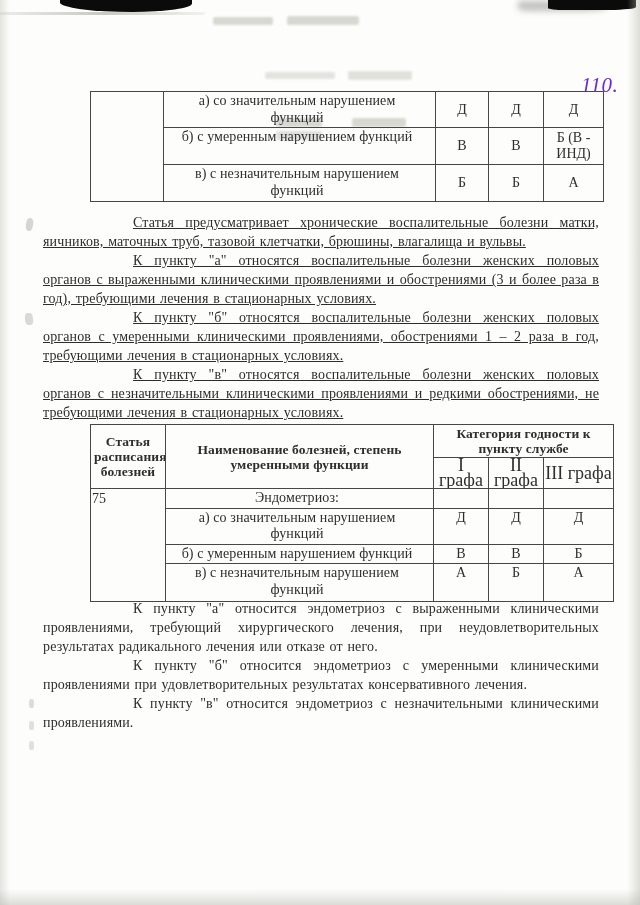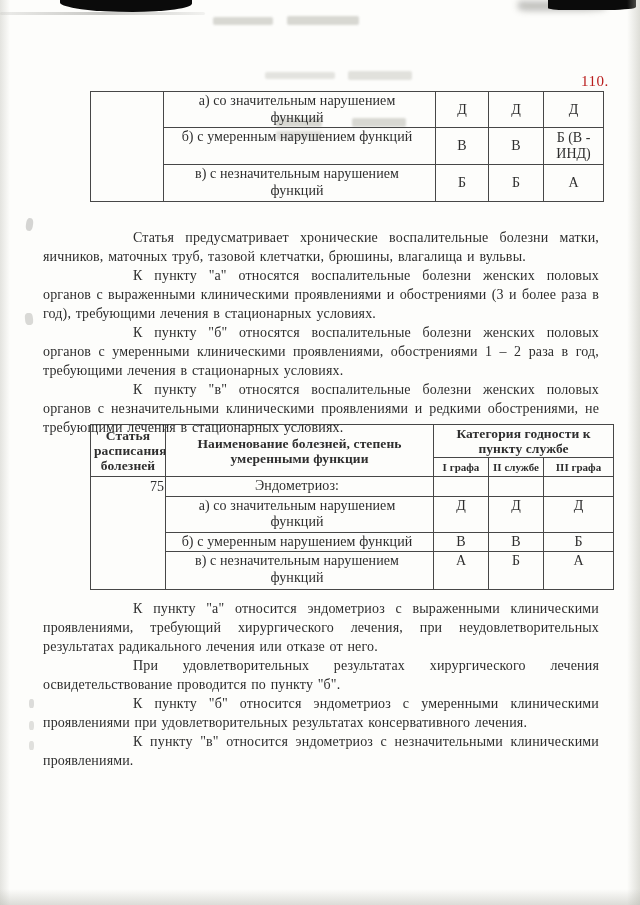--- a/index.html
+++ b/index.html
@@ -28,40 +28,40 @@
   .s1{left:26px;top:218px;width:7px;height:13px;transform:rotate(8deg);opacity:.55;}
   .s2{left:25px;top:313px;width:8px;height:12px;transform:rotate(-6deg);opacity:.5;}
   .s3{left:29px;top:699px;width:5px;height:9px;opacity:.45;}
   .s4{left:29px;top:721px;width:5px;height:9px;opacity:.4;}
   .s5{left:29px;top:741px;width:5px;height:9px;opacity:.4;}
   .shade{position:absolute;pointer-events:none;}
   .shade-left{left:0;top:0;width:10px;height:905px;background:linear-gradient(to right,rgba(180,180,172,.35),rgba(180,180,172,0));}
   .shade-right{right:0;top:0;width:13px;height:905px;background:linear-gradient(to left,rgba(190,190,180,.5),rgba(190,190,180,0));}
   .shade-bottom{left:0;bottom:0;width:640px;height:16px;background:linear-gradient(to top,rgba(180,180,172,.45),rgba(180,180,172,0));}
   
-  .page-number{position:absolute;left:581px;top:73px;font-size:15px;letter-spacing:.5px;color:#b91c1c;}
+  .page-number{position:absolute;left:581px;top:73px;font-size:21px;letter-spacing:.5px;color:#6d28d9;font-style:italic;}
   
   table.tbl{position:absolute;border-collapse:collapse;table-layout:fixed;font-size:14px;color:#2e2e2e;}
   table.tbl td,table.tbl th{border:1px solid #474747;box-sizing:border-box;overflow:hidden;}
   .t1{left:90px;top:91px;width:513px;}
   .t2{left:90px;top:424px;width:523px;border-radius:8px;}
   td.name{vertical-align:top;text-align:center;padding:1px 14px 1px 9px;line-height:16.5px;letter-spacing:.1px;}
   .t1 td.grade{vertical-align:middle;text-align:center;line-height:16px;padding:0 2px;}
   .t2 td.grade{vertical-align:top;text-align:center;line-height:16px;padding-top:1px;}
   td.emptycol{background:transparent;}
   .t2 th.h{font-weight:bold;font-size:13.5px;text-align:center;vertical-align:middle;line-height:15px;padding:1px 3px;letter-spacing:.1px;}
-  .t2 td.sub{text-align:center;vertical-align:middle;font-size:11px;line-height:15px;padding:0 1px;font-weight:bold;}
-  .t2 td.artnum{vertical-align:top;text-align:right;padding-top:2px;font-size:14px;}
+  .t2 td.sub{text-align:center;vertical-align:middle;font-size:18px;line-height:15px;padding:0 1px;}
+  .t2 td.artnum{vertical-align:top;text-align:left;padding-top:2px;font-size:14px;}
   tr.rA{height:35px;} tr.rB{height:37px;} tr.rC{height:37px;}
   tr.rh1{height:29px;} tr.rh2{height:19px;}
   tr.rd0{height:17px;} tr.rd1{height:34px;} tr.rd2{height:18px;} tr.rd3{height:38px;}
   
   .body-text{position:absolute;left:43px;width:556px;font-size:14px;line-height:19px;text-align:justify;letter-spacing:.15px;word-spacing:1px;color:#2d2d2d;}
   .body-text p{margin:0;text-indent:90px;}
-  .tb1{top:228px;}
+  .tb1{top:213px;text-decoration:underline;}
   .tb2{top:599px;}
 </style>
 </head>
 <body>
 
 <div class="page">
 
   <div class="mark mark-tl"></div>
   <div class="mark mark-tr"></div>
   <div class="streak"></div>
@@ -127,21 +127,21 @@
         <col style="width:70px">
     </colgroup>
     <tbody>
       <tr class="rh1">
         <th class="h" rowspan="2">Статья расписания болезней</th>
         <th class="h" rowspan="2">Наименование болезней, степень умеренными функции</th>
         <th class="h" colspan="3">Категория годности к пункту службе</th>
       </tr>
       <tr class="rh2">
         <td class="sub">I графа</td>
-        <td class="sub">II службе</td>
+        <td class="sub">II графа</td>
         <td class="sub">III графа</td>
       </tr>
       <tr class="rd0">
         <td class="artnum" rowspan="4">75</td>
         <td class="name">Эндометриоз:</td>
         <td class="grade"></td>
         <td class="grade"></td>
         <td class="grade"></td>
       </tr>
       <tr class="rd1">
@@ -160,21 +160,20 @@
         <td class="name">в) с незначительным нарушением функций</td>
         <td class="grade">А</td>
         <td class="grade">Б</td>
         <td class="grade">А</td>
       </tr>
     </tbody>
   </table>
 
   <div class="body-text tb2">
     <p>К пункту "а" относится эндометриоз с выраженными клиническими проявлениями, требующий хирургического лечения, при неудовлетворительных результатах радикального лечения или отказе от него.</p>
-    <p>При удовлетворительных результатах хирургического лечения освидетельствование проводится по пункту "б".</p>
     <p>К пункту "б" относится эндометриоз с умеренными клиническими проявлениями при удовлетворительных результатах консервативного лечения.</p>
     <p>К пункту "в" относится эндометриоз с незначительными клиническими проявлениями.</p>
   </div>
 
   <div class="shade shade-left"></div>
   <div class="shade shade-right"></div>
   <div class="shade shade-bottom"></div>
 
 </div>
 

